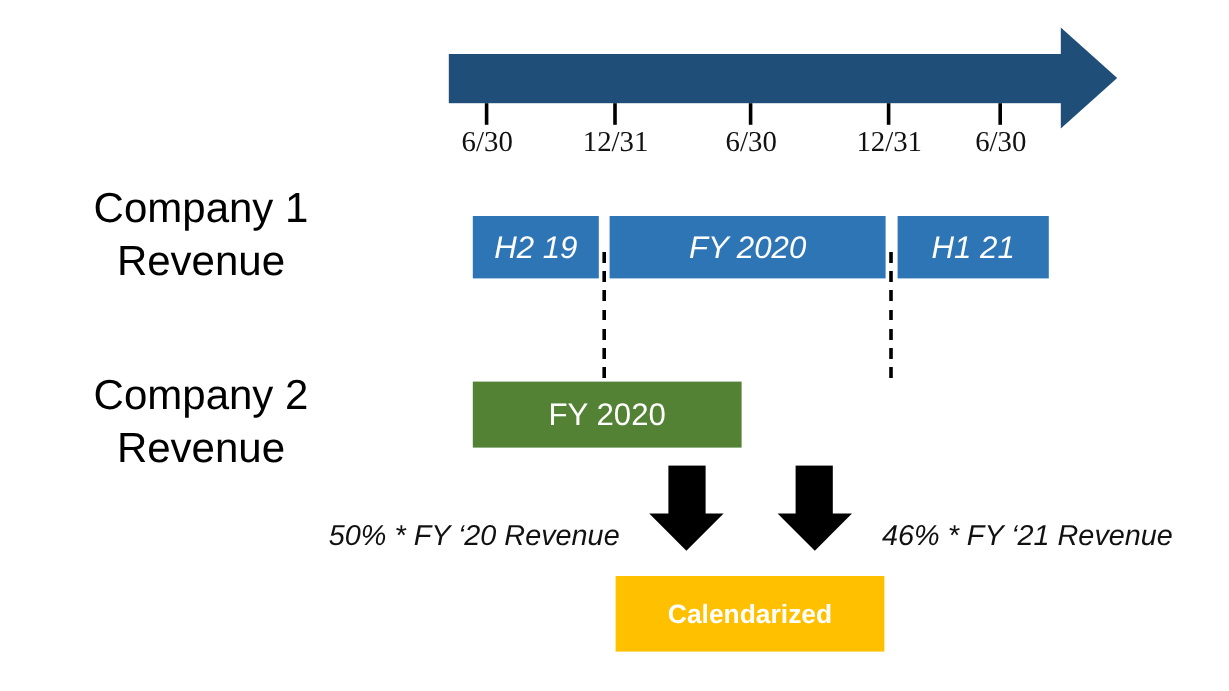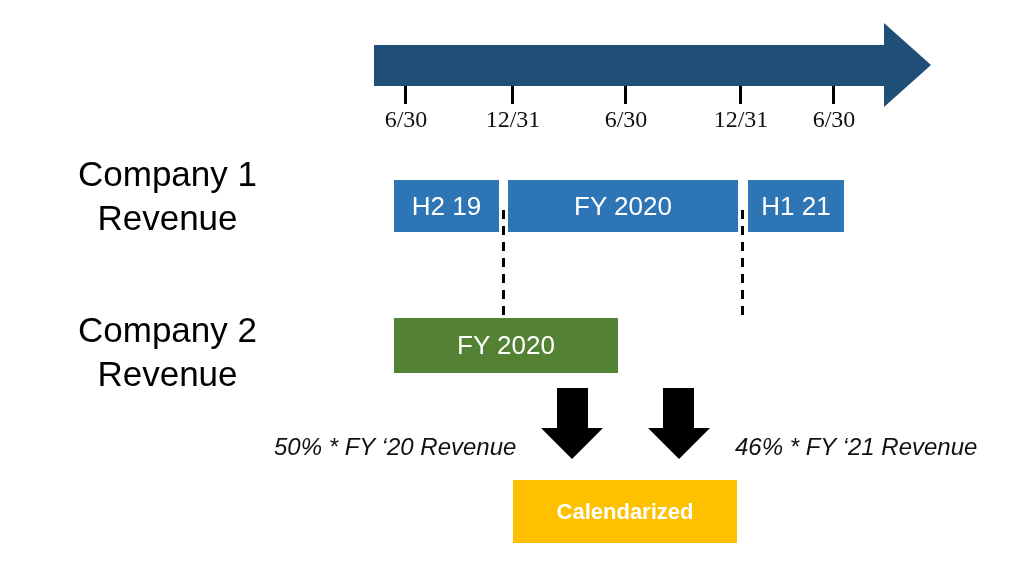--- a/index.html
+++ b/index.html
@@ -29,21 +29,21 @@
   .row-label {
     position:absolute; left:40px; width:255px; text-align:center;
     font-size:35px; line-height:44px; color:#000;
   }
   .row-label span { display:block; }
   
   .bar {
     position:absolute; height:52px; display:flex; align-items:center;
     justify-content:center; color:#ffffff; font-size:26px; white-space:nowrap;
   }
-  .bar.blue  { background:var(--bar-blue); }
+  .bar.blue  { background:var(--bar-blue);font-style:italic; }
   .bar.green { background:var(--bar-green); height:55px; }
   
   .dash {
     position:absolute; top:210px; width:3px; height:108px;
     background:repeating-linear-gradient(to bottom,#000 0 9px,transparent 9px 16px);
   }
   
   .da-shaft { position:absolute; top:388px; width:31px; height:41px; background:#000; }
   .da-head  {
     position:absolute; top:428px; width:0; height:0;
@@ -87,21 +87,21 @@
     <span>Company 1</span>
     <span>Revenue</span>
   </div>
   <div class="row-label" style="top:308px">
     <span>Company 2</span>
     <span>Revenue</span>
   </div>
 
   <div class="bar blue" style="left:394px; top:180px; width:105px">H2 19</div>
   <div class="bar blue" style="left:508px; top:180px; width:230px">FY 2020</div>
-  <div class="bar blue" style="left:748px; top:180px; width:96px">H1 21</div>
+  <div class="bar blue" style="left:748px; top:180px; width:126px">H1 21</div>
 
   <div class="dash" style="left:502px"></div>
   <div class="dash" style="left:741px"></div>
 
   <div class="bar green" style="left:394px; top:318px; width:224px">FY 2020</div>
 
   <div class="da-shaft" style="left:557px"></div>
   <div class="da-head" style="left:541px"></div>
   <div class="da-shaft" style="left:663px"></div>
   <div class="da-head" style="left:648px"></div>

